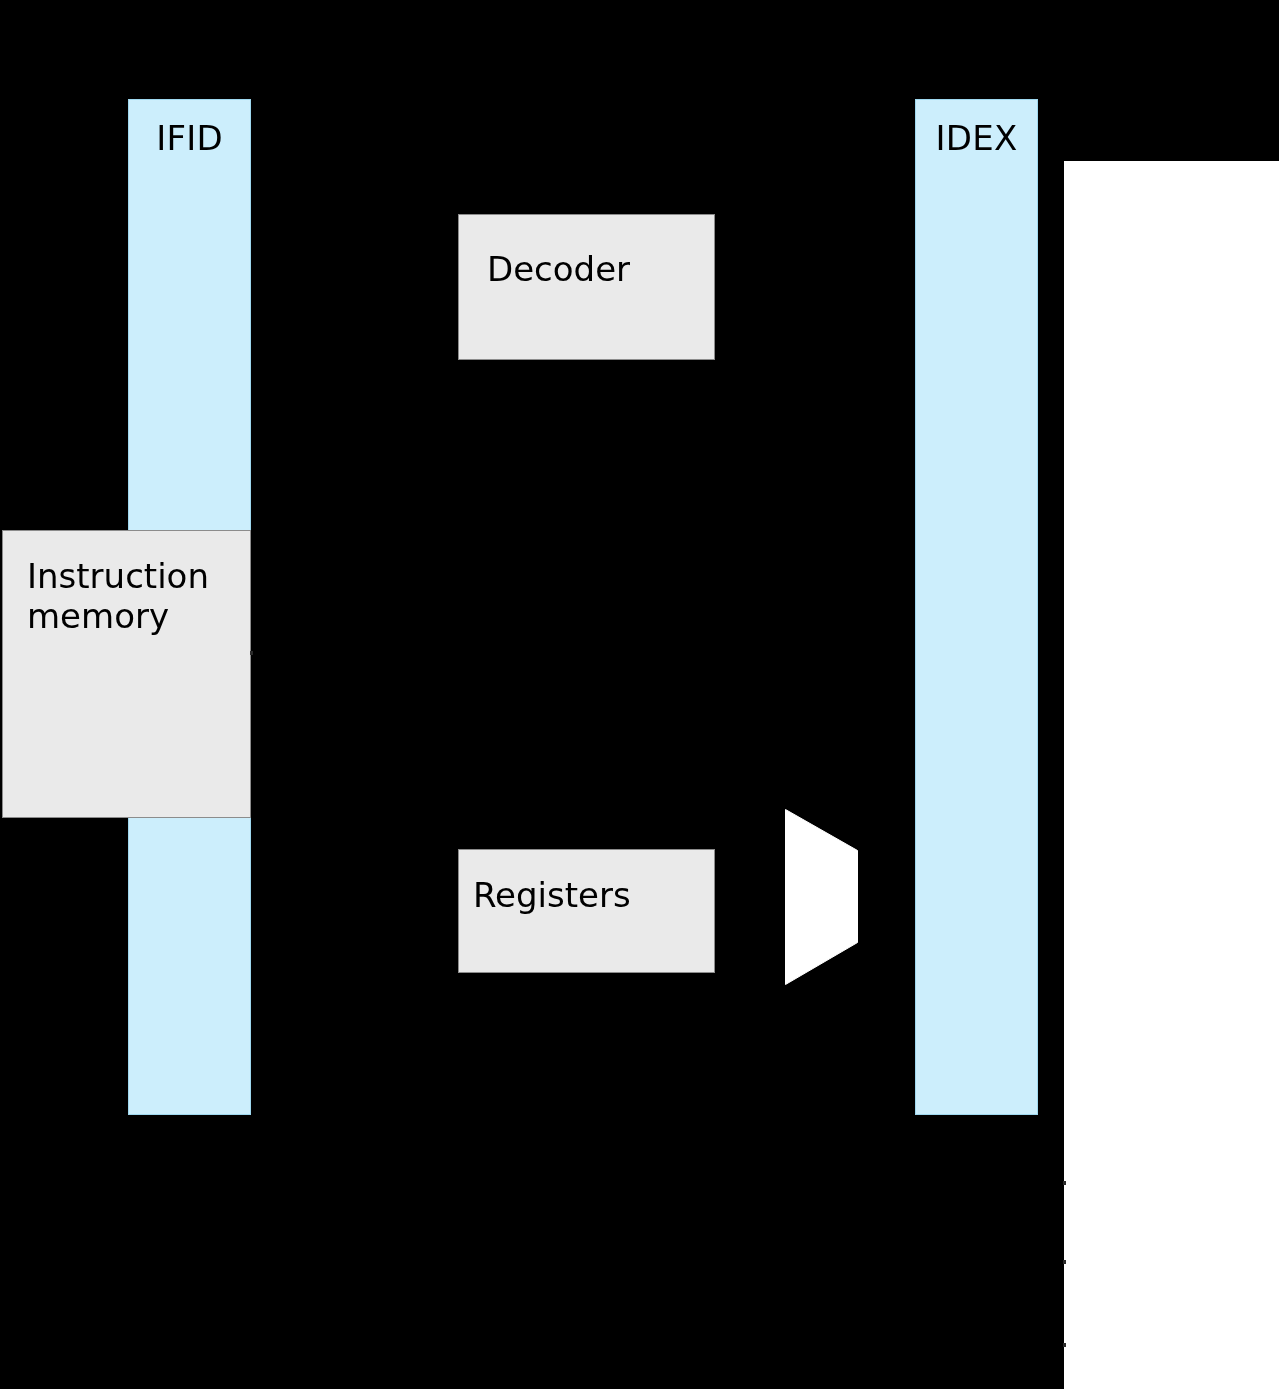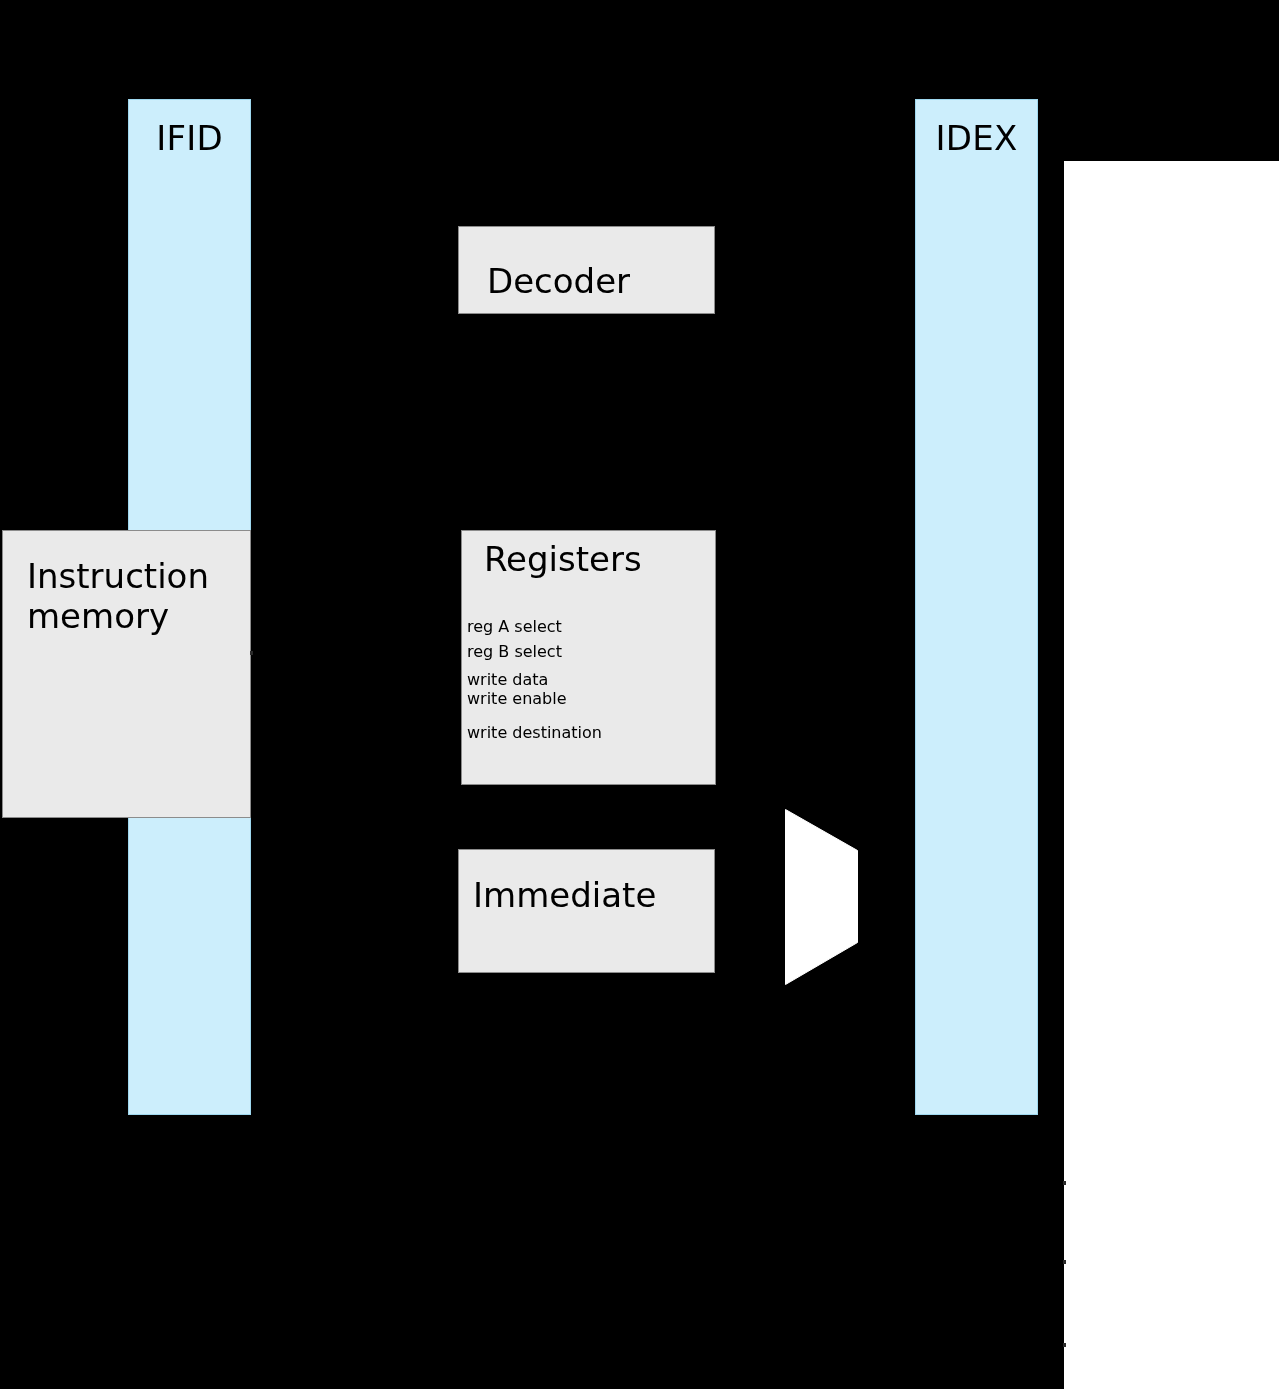--- a/index.html
+++ b/index.html
@@ -84,36 +84,27 @@
 
   <div class="pipe-bar" style="left:128px; top:99px; width:123px; height:1016px;">
     <div class="bar-label">IFID</div>
   </div>
 
   <div class="unit-box" style="left:2px; top:530px; width:249px; height:288px;">
     <div class="unit-title wrap" style="left:24px; top:25px; width:215px;">Instruction memory</div>
   </div>
   <div class="tick" style="left:250px; top:651px; width:3px; height:4px;"></div>
 
-  <div class="unit-box" style="left:458px; top:226px; width:257px; height:88px;">
+  <div class="unit-box" style="left:458px; top:214px; width:257px; height:146px;">
     <div class="unit-title" style="left:28px; top:34px;">Decoder</div>
   </div>
 
-  <div class="unit-box" style="left:461px; top:530px; width:255px; height:255px;">
-    <div class="unit-title" style="left:22px; top:8px;">Registers</div>
-
-    <div class="port-label" style="left:5px; top:86px;">reg A select</div>
-    <div class="port-label" style="left:5px; top:111px;">reg B select</div>
-    <div class="port-label" style="left:5px; top:139px;">write data</div>
-    <div class="port-label" style="left:5px; top:158px;">write enable</div>
-    <div class="port-label" style="left:5px; top:192px;">write destination</div>
-  </div>
 
   <div class="unit-box" style="left:458px; top:849px; width:257px; height:124px;">
-    <div class="unit-title" style="left:14px; top:25px;">Immediate</div>
+    <div class="unit-title" style="left:14px; top:25px;">Registers</div>
   </div>
 
   <div class="mux" style="left:785px; top:809px; width:74px; height:176px;">
     <svg width="74" height="176" viewBox="0 0 74 176">
       <polygon points="0.5,0.5 72.5,41.5 72.5,133.5 0.5,175.5" fill="#ffffff" stroke="#ffffff" stroke-width="1"></polygon>
     </svg>
   </div>
 
   <div class="tick" style="left:1063px; top:1181px; width:3px; height:4px;"></div>
   <div class="tick" style="left:1063px; top:1260px; width:3px; height:4px;"></div>

